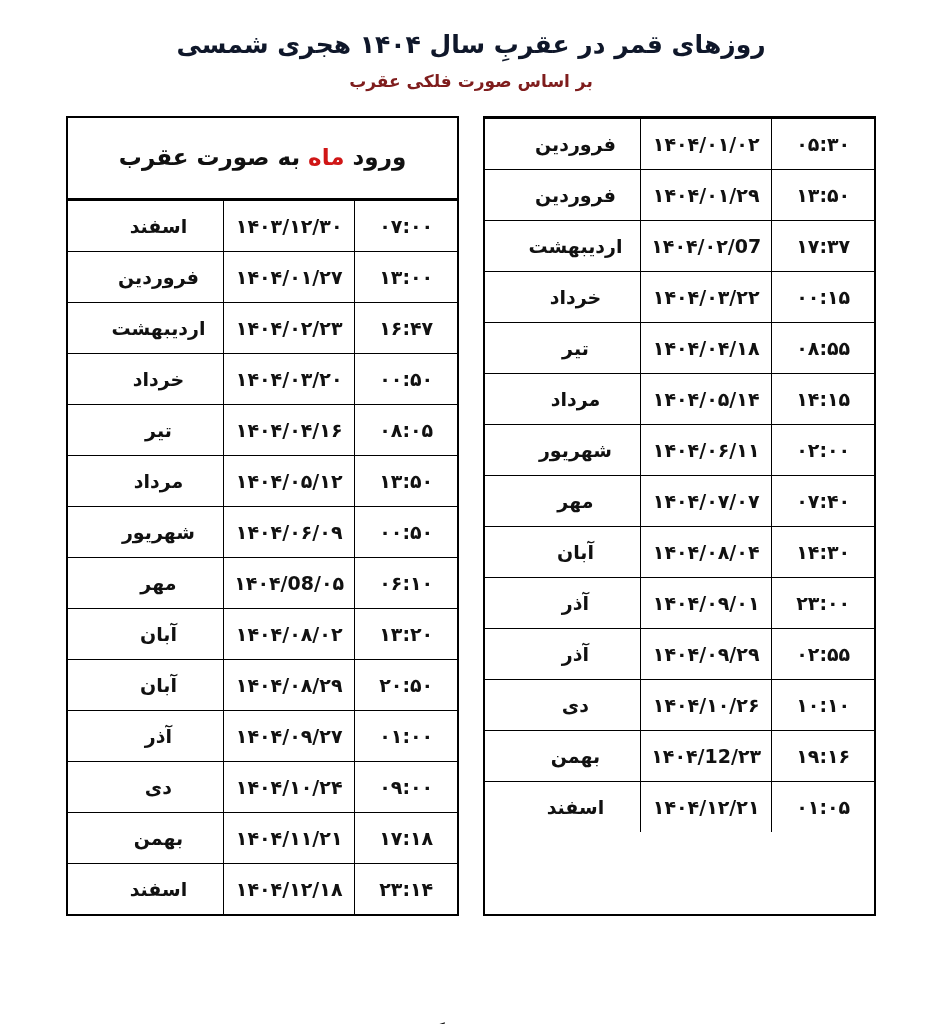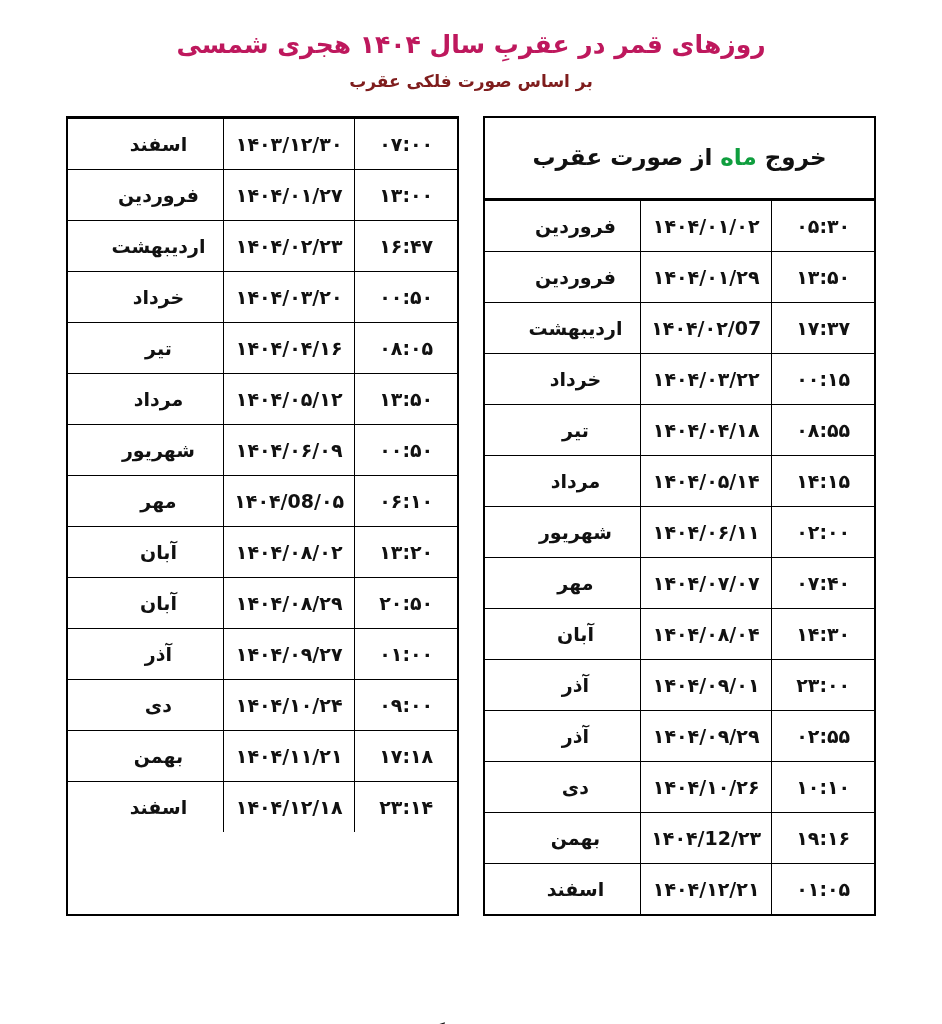--- a/index.html
+++ b/index.html
@@ -18,21 +18,21 @@
     width: 942px;
     height: 1024px;
     position: relative;
     box-sizing: border-box;
     padding: 0;
   }
   .title {
     text-align: center;
     font-size: 25px;
     font-weight: bold;
-    color: #be185d;
+    color: #0f172a;
     margin-top: 30px;
     letter-spacing: 0px;
   }
   .subtitle {
     text-align: center;
     font-size: 17px;
     font-weight: bold;
     color: #7f1d1d;
     margin-top: 12px;
   }
@@ -101,23 +101,20 @@
 <body>
 
 <div class="page">
 
   <div class="title">روزهای قمر در عقربِ سال ۱۴۰۴ هجری شمسی</div>
   <div class="subtitle">بر اساس صورت فلکی عقرب</div>
 
   <div class="tables-wrap">
 
     <div class="tbl-block">
-      <div class="tbl-head">
-        <span>خروج </span><span class="accent-green">ماه</span><span> از صورت عقرب</span>
-      </div>
       <table>
         <tbody>
           <tr>
             <td class="col-time">۰۵:۳۰</td>
             <td class="col-date">۱۴۰۴/۰۱/۰۲</td>
             <td class="col-month">فروردین</td>
           </tr>
           <tr>
             <td class="col-time">۱۳:۵۰</td>
             <td class="col-date">۱۴۰۴/۰۱/۲۹</td>
@@ -181,20 +178,23 @@
           <tr>
             <td class="col-time">۰۱:۰۵</td>
             <td class="col-date">۱۴۰۴/۱۲/۲۱</td>
             <td class="col-month">اسفند</td>
           </tr>
         </tbody>
       </table>
     </div>
 
     <div class="tbl-block">
+      <div class="tbl-head">
+        <span>ورود </span><span class="accent-red">ماه</span><span> به صورت عقرب</span>
+      </div>
       <table>
         <tbody>
           <tr>
             <td class="col-time">۰۷:۰۰</td>
             <td class="col-date">۱۴۰۳/۱۲/۳۰</td>
             <td class="col-month">اسفند</td>
           </tr>
           <tr>
             <td class="col-time">۱۳:۰۰</td>
             <td class="col-date">۱۴۰۴/۰۱/۲۷</td>

